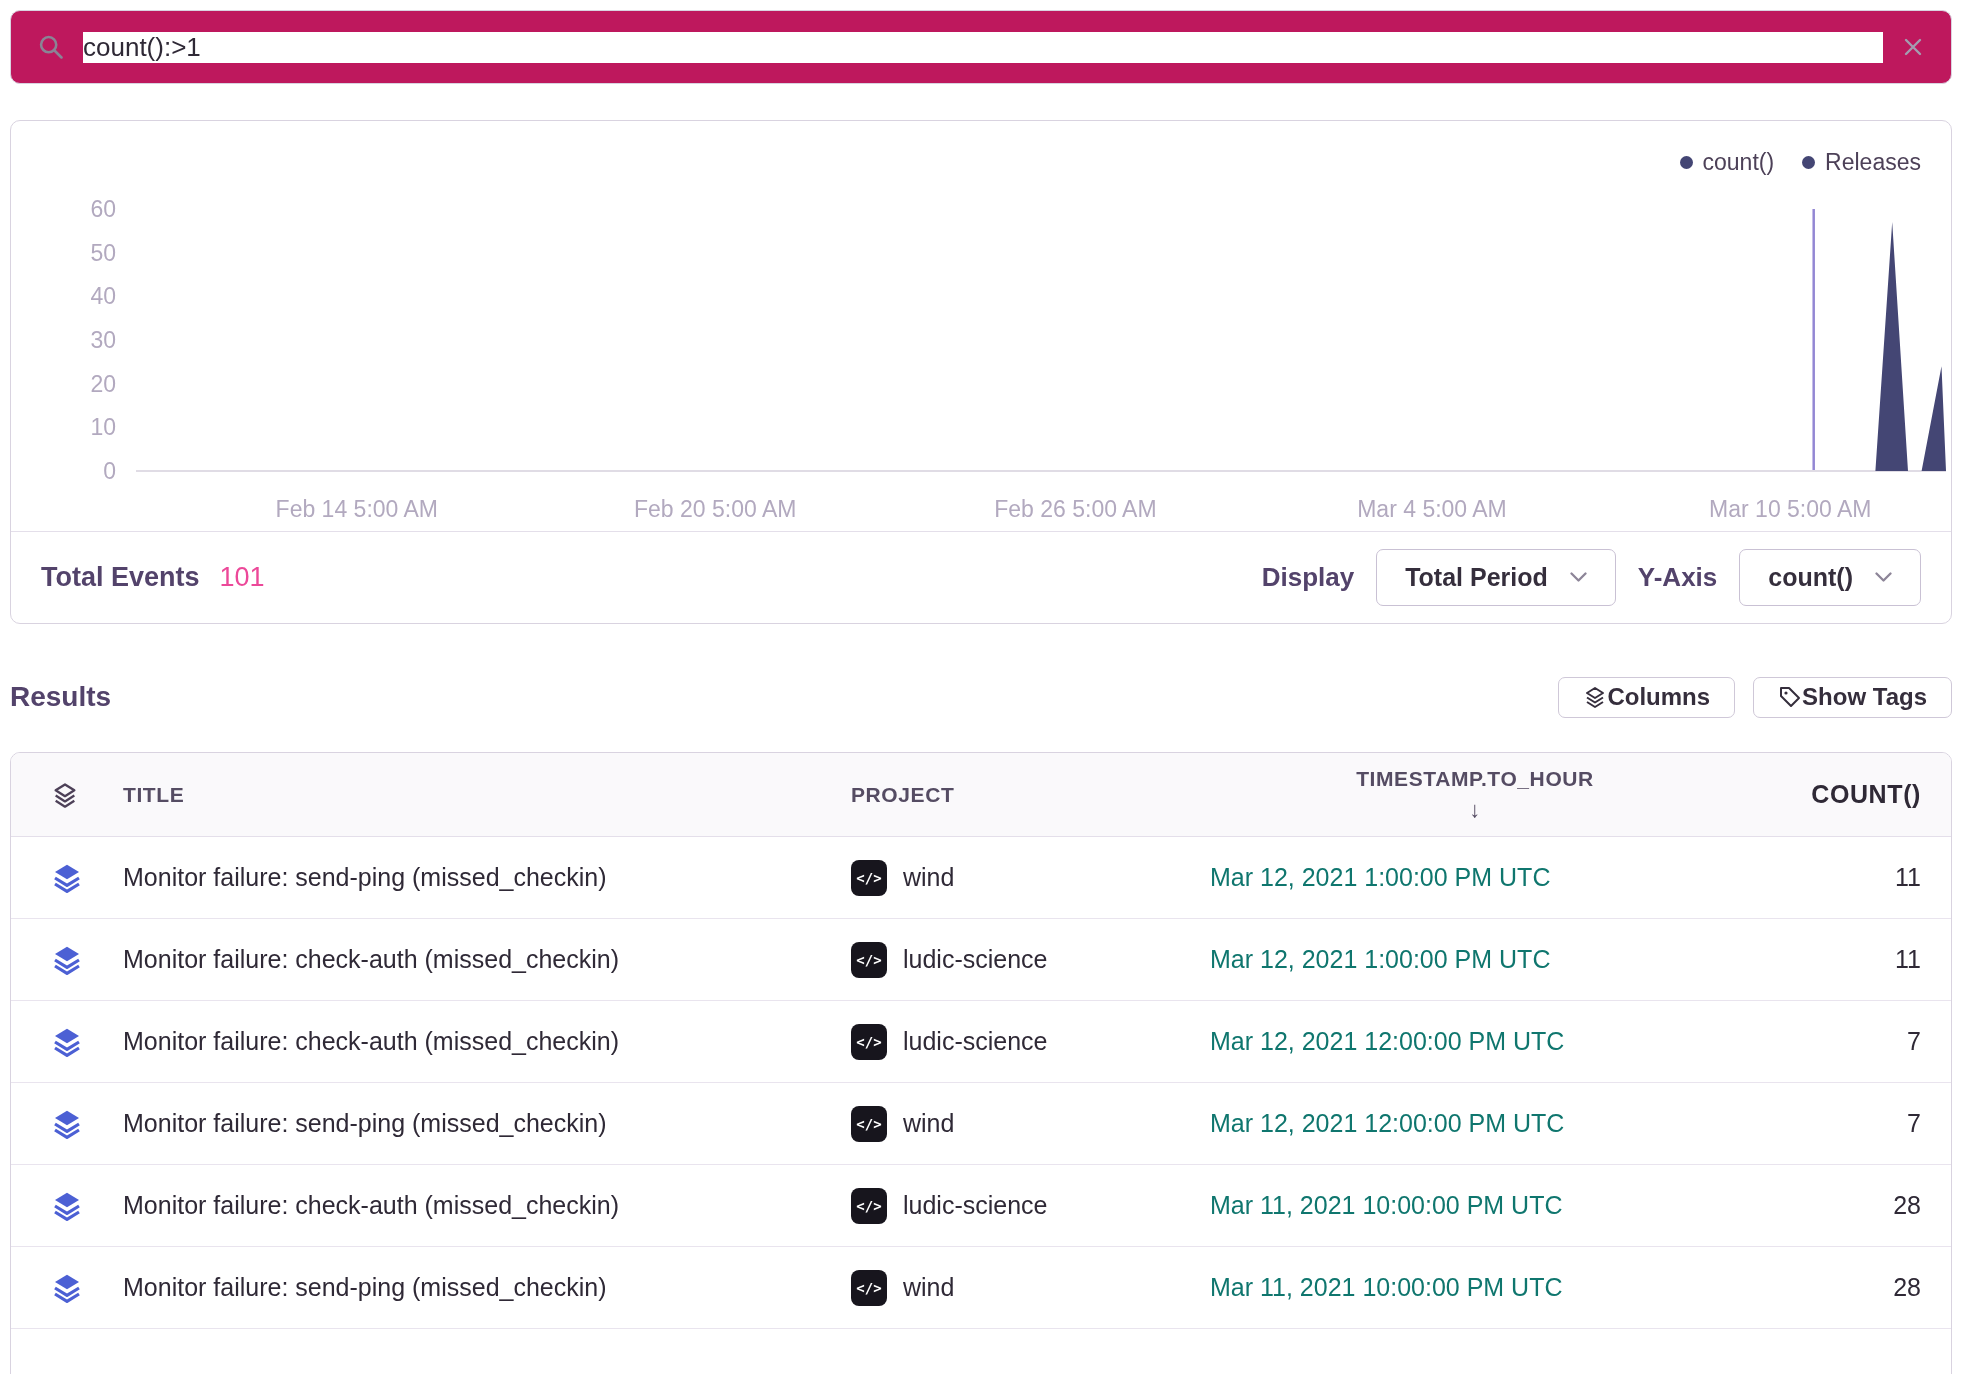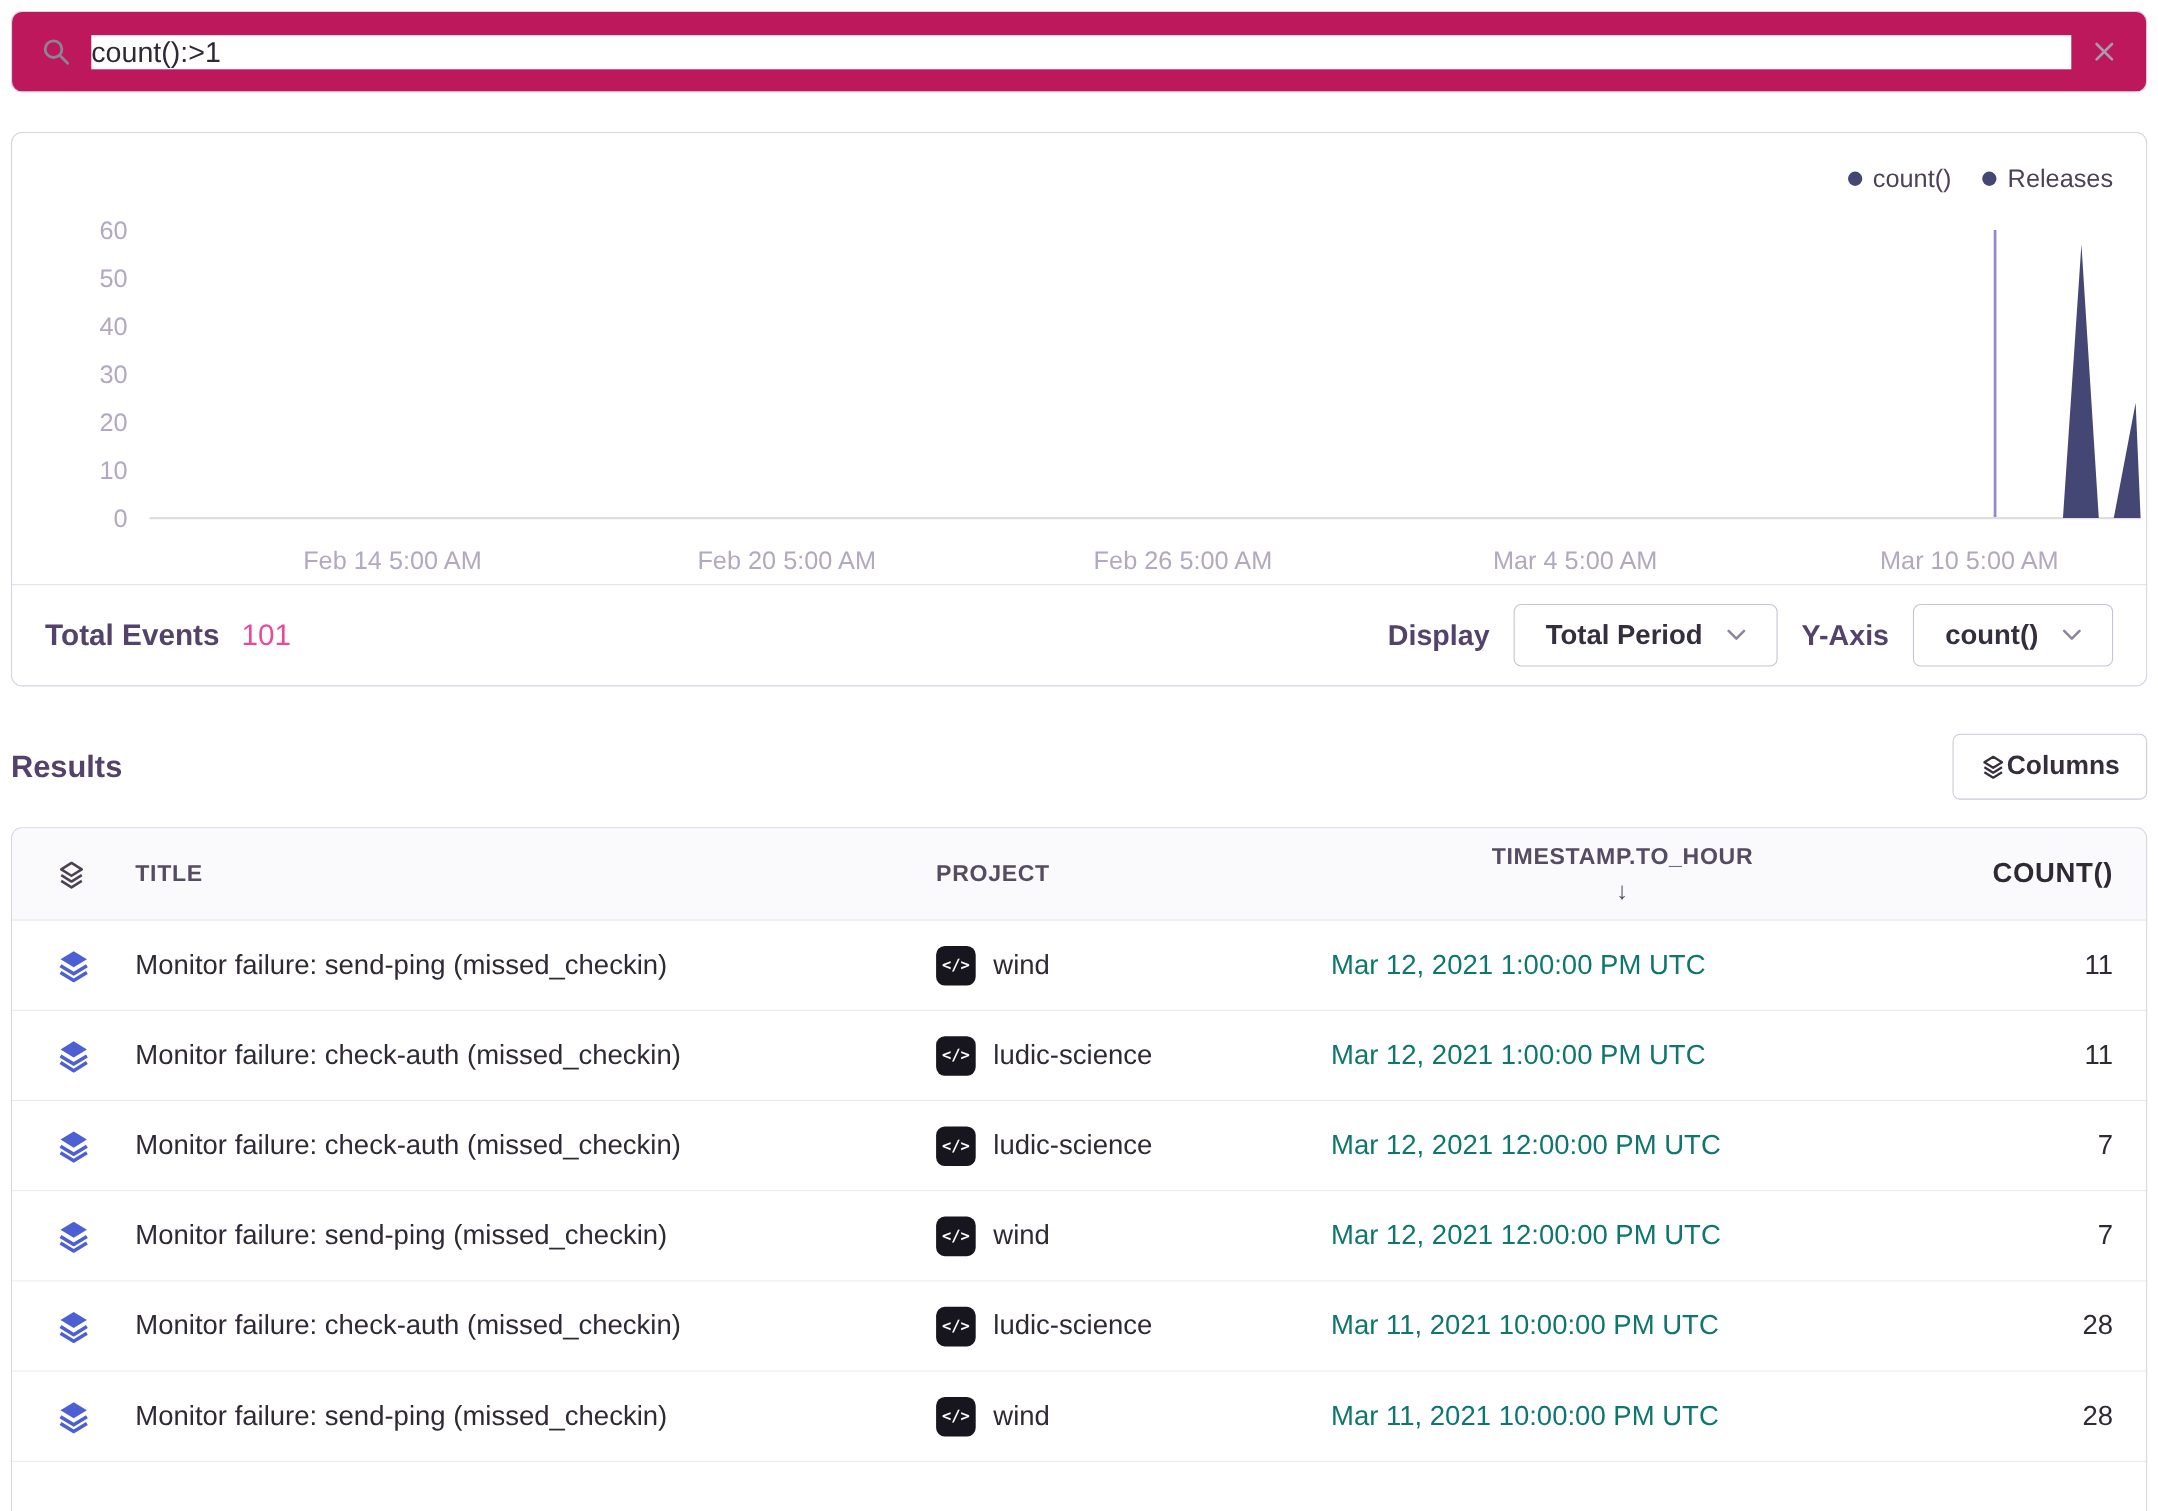--- a/index.html
+++ b/index.html
@@ -31,21 +31,21 @@
   .ctl-label { font-size:26px; font-weight:700; color:#53436b; }
   .dropdown { display:flex; align-items:center; gap:22px; border:1px solid #c9c1d4; border-radius:7px;
     background:#fff; padding:13px 28px; font-size:25px; font-weight:600; color:#352e3c; cursor:pointer;
     font-family:"Liberation Sans", sans-serif; }
 
   
   .results-row { display:flex; align-items:center; margin-top:44px; height:58px; }
   .results-title { font-size:28px; font-weight:700; color:#53436b; }
   .results-actions { margin-left:auto; display:flex; gap:18px; }
   .action-btn { display:flex; align-items:center; border:1px solid #cfc8d8; border-radius:7px;
-    background:#fff; padding:0 24px; height:60px; font-size:24px; font-weight:600; color:#352e3c;
+    background:#fff; padding:0 24px; height:41px; font-size:24px; font-weight:600; color:#352e3c;
     cursor:pointer; font-family:"Liberation Sans", sans-serif; }
 
   
   .table-panel { margin-top:26px; border:1px solid #d9d3e0; border-radius:10px; background:#fff; overflow:hidden; }
   .tgrid { display:grid; grid-template-columns:112px 728px 359px 530px 1fr; align-items:center; }
   .thead { background:#faf9fb; height:84px; border-bottom:1px solid #e4dfea; }
   .th { font-size:21px; font-weight:700; color:#554c63; letter-spacing:0.6px; }
   .th.sortable { cursor:pointer; display:flex; align-items:center; gap:6px;flex-direction:column; }
   .sort-arrow { font-size:22px; color:#554c63; }
   .trow { height:82px; border-bottom:1px solid #e9e4ee; background:#fff; }
@@ -144,20 +144,29 @@
       <button class="action-btn">
         <span style="display:flex;">
           <svg width="24" height="24" viewBox="0 0 24 24" fill="none">
             <path d="M12 3L4 8l8 5 8-5z" stroke="#352e3c" stroke-width="2" stroke-linejoin="round"></path>
             <path d="M4 12.5l8 5 8-5" stroke="#352e3c" stroke-width="2" stroke-linejoin="round"></path>
             <path d="M4 17l8 5 8-5" stroke="#352e3c" stroke-width="2" stroke-linejoin="round"></path>
           </svg>
         </span>
         <span>Columns</span>
       </button>
+      <button class="action-btn">
+        <span style="display:flex;">
+          <svg width="24" height="24" viewBox="0 0 24 24" fill="none">
+            <path d="M3 3h8l10 10-8 8L3 11z" stroke="#352e3c" stroke-width="2" stroke-linejoin="round"></path>
+            <circle cx="8" cy="8" r="1.6" fill="#352e3c"></circle>
+          </svg>
+        </span>
+        <span>Show Tags</span>
+      </button>
     </div>
   </div>
 
   <div class="table-panel">
     <div class="tgrid thead">
       <div class="cell-icon">
         <svg width="28" height="28" viewBox="0 0 24 24" fill="none">
           <path d="M12 3L4 8l8 5 8-5z" stroke="#4d4158" stroke-width="2" stroke-linejoin="round"></path>
           <path d="M4 12.5l8 5 8-5" stroke="#4d4158" stroke-width="2" stroke-linejoin="round"></path>
           <path d="M4 17l8 5 8-5" stroke="#4d4158" stroke-width="2" stroke-linejoin="round"></path>

